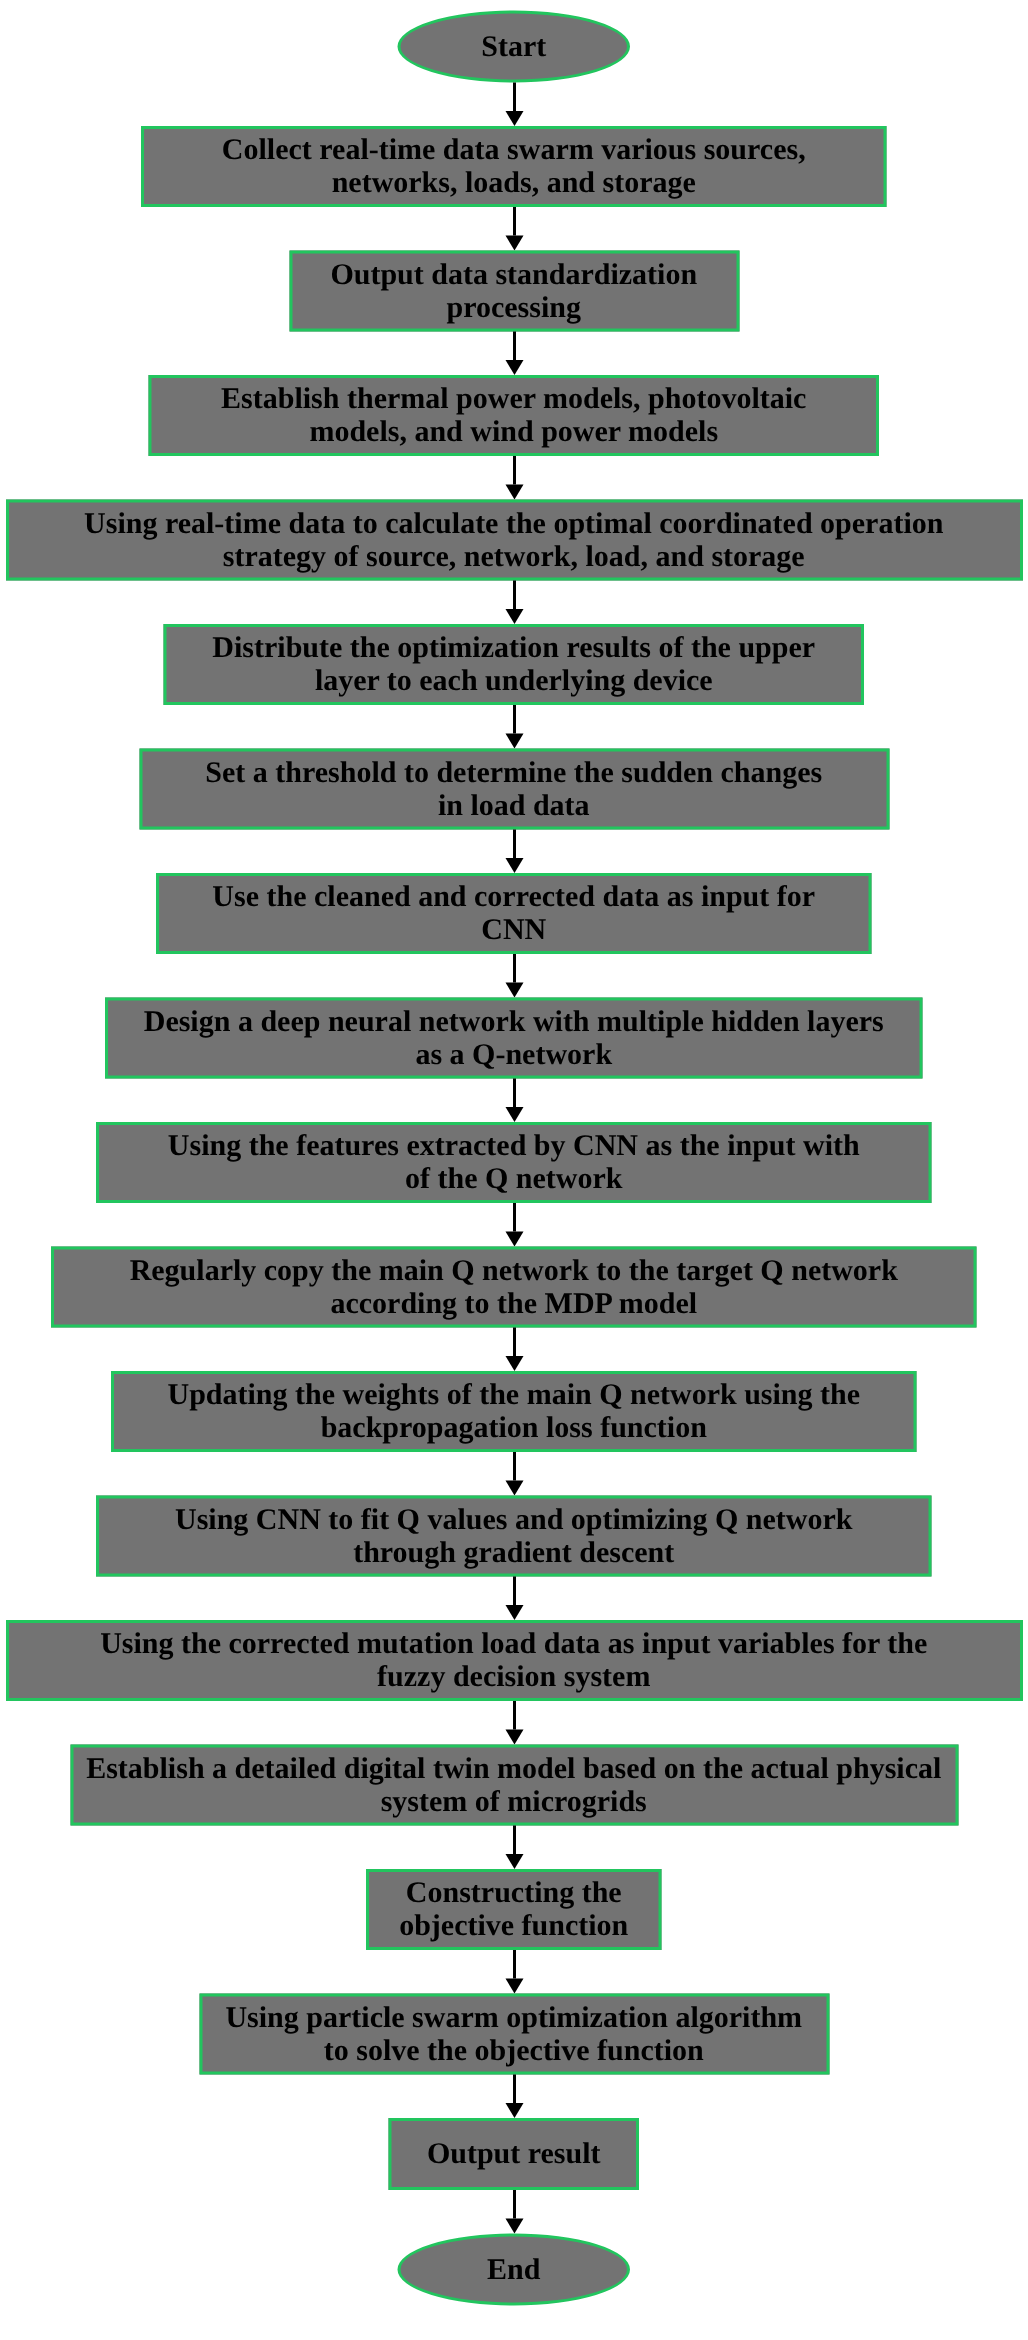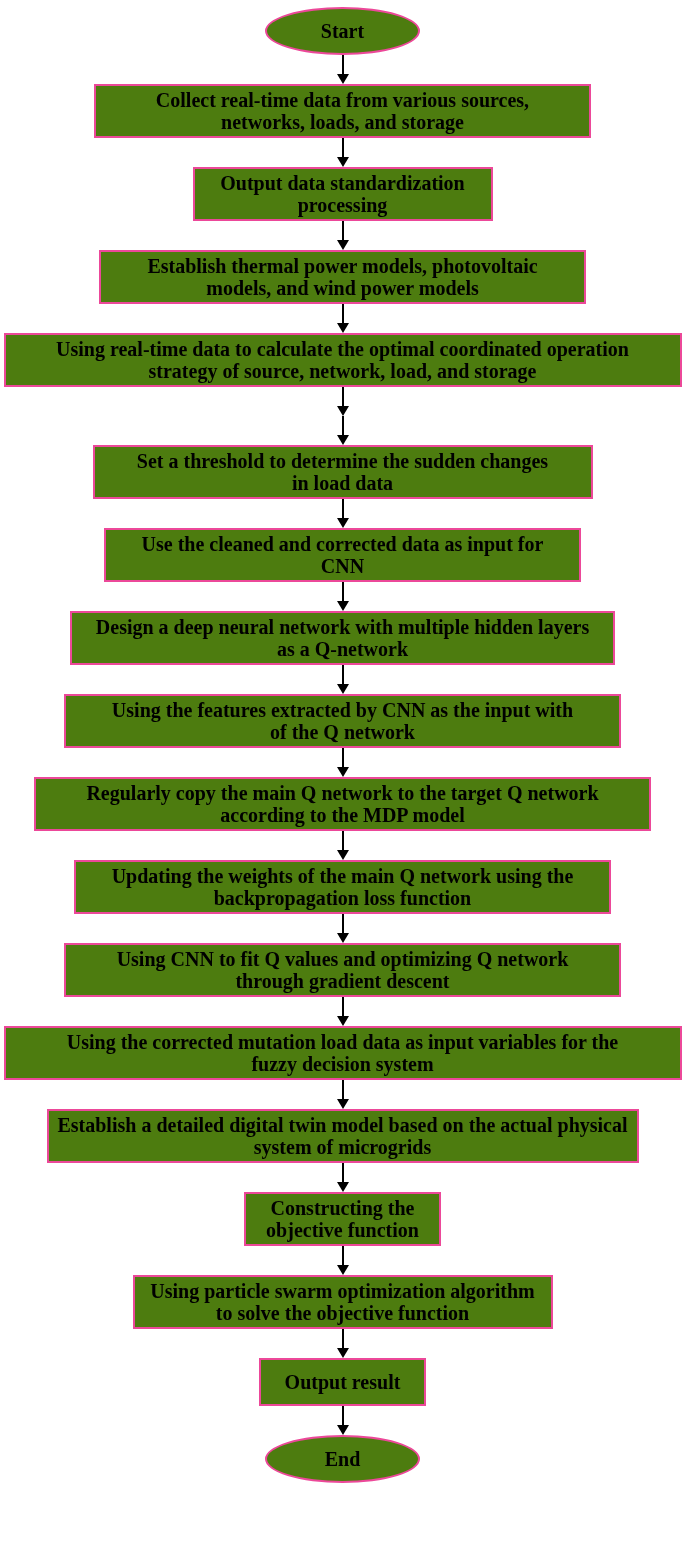--- a/index.html
+++ b/index.html
@@ -16,22 +16,22 @@
   }
   .flowchart {
     width: 685px;
     padding-top: 7px;
     padding-bottom: 6px;
     display: flex;
     flex-direction: column;
     align-items: center;
   }
   .node {
-    border: 2px solid #ec4899;
-    background: #4d7c0f;
+    border: 2px solid #22c55e;
+    background: #737373;
     display: flex;
     align-items: center;
     justify-content: center;
     text-align: center;
     font-size: 20px;
     font-weight: bold;
     line-height: 22px;
     white-space: pre-line;
     padding: 3px 6px;
     flex-shrink: 0;
@@ -68,21 +68,21 @@
 
 <div class="flowchart">
 
   <div class="node oval" style="width:155px">Start</div>
 
   <div class="arrow">
       <div class="line"></div>
       <div class="head"></div>
     </div>
 
-  <div class="node rect" style="width:497px">Collect real-time data from various sources,
+  <div class="node rect" style="width:497px">Collect real-time data swarm various sources,
 networks, loads, and storage</div>
 
   <div class="arrow">
       <div class="line"></div>
       <div class="head"></div>
     </div>
 
   <div class="node rect" style="width:300px">Output data standardization
 processing</div>
 
@@ -100,20 +100,22 @@
     </div>
 
   <div class="node rect" style="width:678px">Using real-time data to calculate the optimal coordinated operation
 strategy of source, network, load, and storage</div>
 
   <div class="arrow">
       <div class="line"></div>
       <div class="head"></div>
     </div>
 
+  <div class="node rect" style="width:467px">Distribute the optimization results of the upper
+layer to each underlying device</div>
 
   <div class="arrow">
       <div class="line"></div>
       <div class="head"></div>
     </div>
 
   <div class="node rect" style="width:500px">Set a threshold to determine the sudden changes
 in load data</div>
 
   <div class="arrow">

